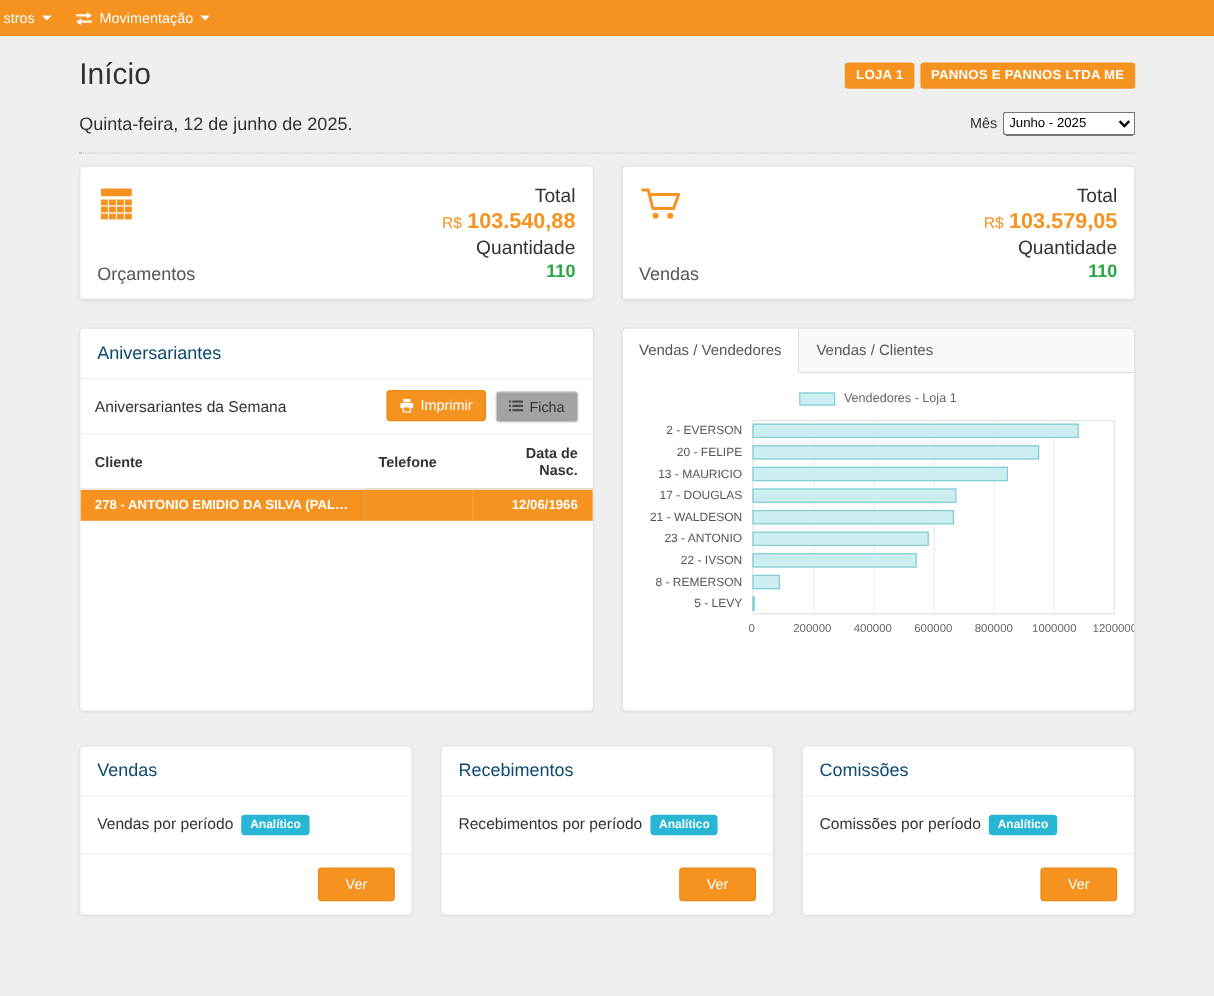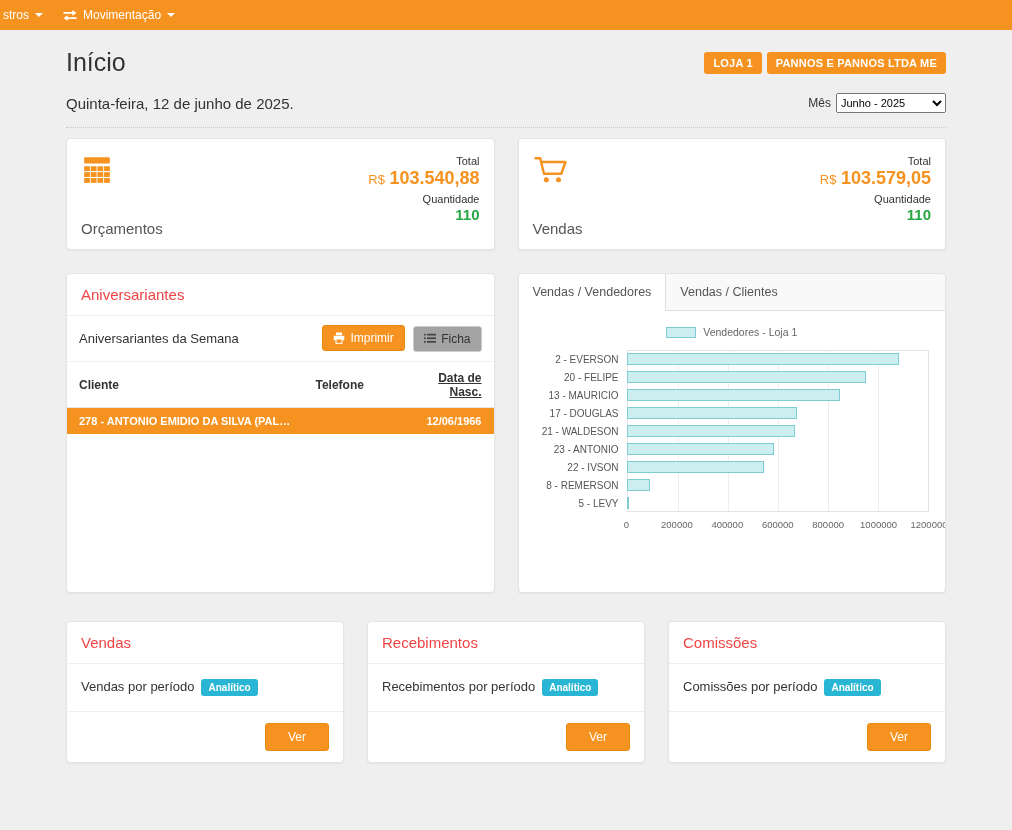--- a/index.html
+++ b/index.html
@@ -35,28 +35,28 @@
   .row{display:flex;gap:23px;}
   .row1{margin-top:10px;}
   .row2{margin-top:23px;}
   .row3{margin-top:28px;}
   .card{background:#fff;border:1px solid #e4e4e4;border-radius:4px;box-shadow:0 1px 2px rgba(0,0,0,.05);}
   
   .summary-card{flex:1;height:112px;display:flex;justify-content:space-between;padding:16px 14px 12px;}
   .sc-left{display:flex;flex-direction:column;justify-content:space-between;}
   .sc-title{font-size:15px;color:#555;margin-top:14px;}
   .sc-right{text-align:right;display:flex;flex-direction:column;align-items:flex-end;}
-  .sc-label{font-size:11px;color:#333;}
+  .sc-label{font-size:16px;color:#333;}
   .sc-total{color:var(--accent);margin:1px 0 4px;}
   .sc-total .cur{font-size:13px;font-weight:400;}
   .sc-total .val{font-size:18px;font-weight:bold;}
   .sc-qty{font-size:15px;font-weight:bold;color:var(--green);margin-top:1px;}
   
   .tall-card{flex:1;height:320px;overflow:hidden;display:flex;flex-direction:column;}
-  .card-header{padding:12px 14px;font-size:15px;color:#ef4444;border-bottom:1px solid #eee;}
+  .card-header{padding:12px 14px;font-size:15px;color:#0c4a6e;border-bottom:1px solid #eee;}
   .bd-toolbar{display:flex;justify-content:space-between;align-items:center;padding:9px 12px;border-bottom:1px solid #f0f0f0;}
   .bd-subtitle{font-size:13px;color:#333;}
   .btn{display:inline-flex;align-items:center;gap:5px;font-size:12px;padding:5px 10px;border-radius:3px;cursor:pointer;border:1px solid transparent;font-family:inherit;}
   .btn-orange{background:var(--accent);border-color:var(--accent-border);color:#fff;}
   .btn-light{background:#a3a3a3;border-color:#ccc;color:#333;margin-left:4px;}
   table.bd-table{width:100%;border-collapse:collapse;}
   .bd-table th{font-size:12px;font-weight:bold;color:#333;text-align:left;padding:9px 12px 8px;border-bottom:1px solid #e6e6e6;}
   .bd-table th:last-child{text-align:right;}
   .bd-table td{background:var(--accent);color:#fff;font-weight:bold;font-size:11px;padding:7px 12px;cursor:pointer;}
   .bd-table td:last-child{text-align:right;}
@@ -212,21 +212,21 @@
             </span>
             <span>Ficha</span>
           </button>
         </span>
       </div>
       <table class="bd-table">
         <thead>
           <tr>
             <th>Cliente</th>
             <th style="width:90px;">Telefone</th>
-            <th style="width:100px;text-decoration:underline;">Data de Nasc.</th>
+            <th style="width:100px;">Data de Nasc.</th>
           </tr>
         </thead>
         <tbody>
             <tr>
               <td class="client">278 - ANTONIO EMIDIO DA SILVA (PALE...</td>
               <td class="phone"></td>
               <td class="birth">12/06/1966</td>
             </tr>
           </tbody>
       </table>

